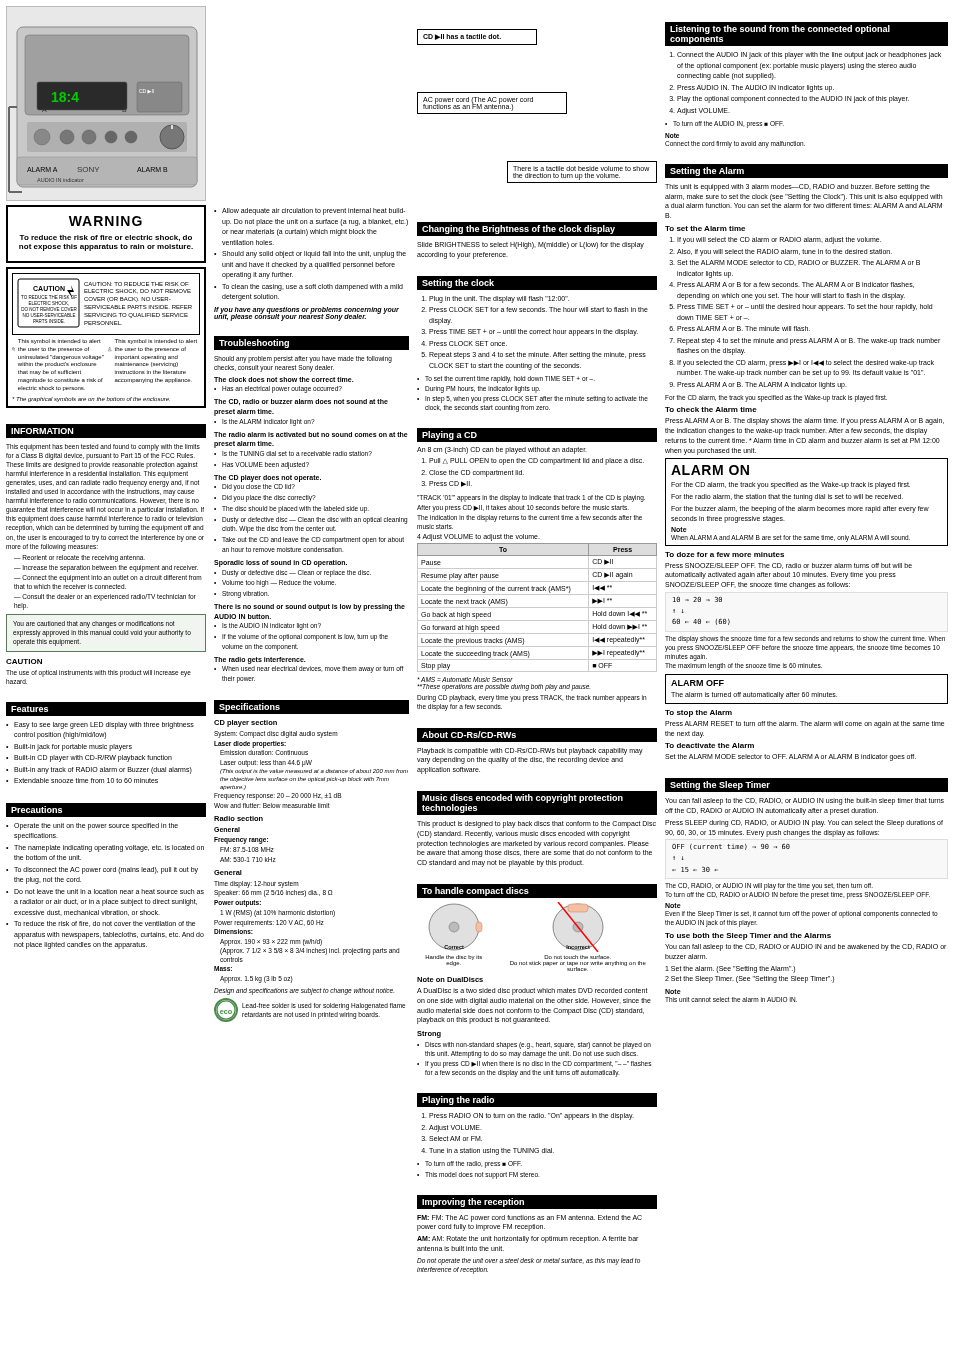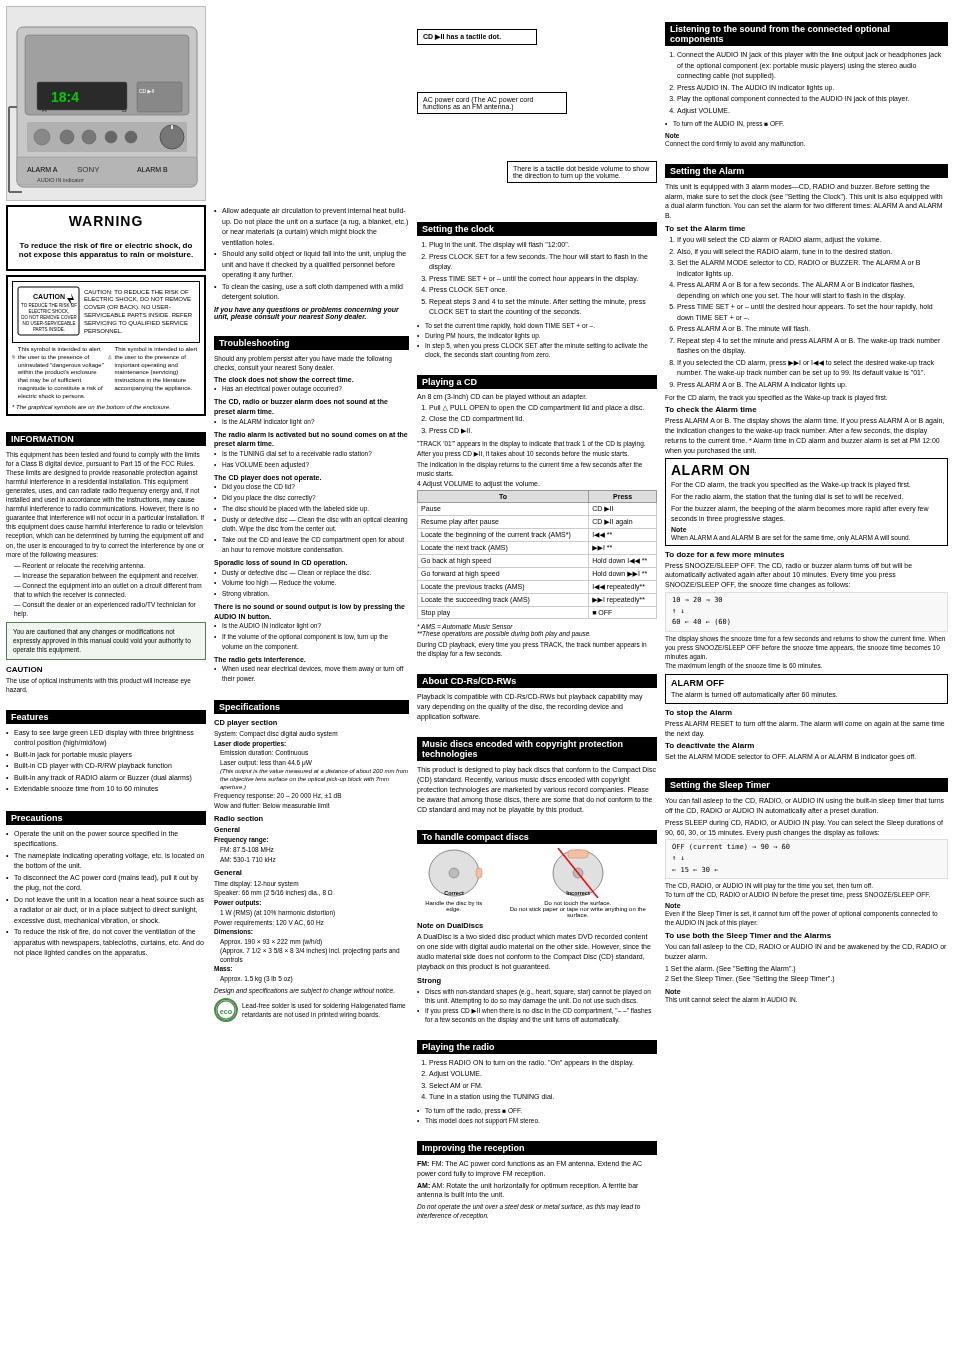--- a/index.html
+++ b/index.html
@@ -22,21 +22,21 @@
     .warning-box {
       border: 2px solid #000;
       padding: 6px 8px;
       margin-bottom: 4px;
     }
 
     .warning-title {
       font-size: 14px;
       font-weight: bold;
       text-align: center;
-      margin-bottom: 12px;
+      margin-bottom: 4px;
       letter-spacing: 1px;
     }
 
     .warning-subtitle {
       font-size: 8px;
       font-weight: bold;
       text-align: center;
       margin-bottom: 4px;
     }
 
@@ -391,20 +391,24 @@
     </div>
 
     <div style="width:240px; flex-shrink:0;">
 
       <div style="height:200px; position:relative; display:flex; flex-direction:column; justify-content:space-around;">
         <div style="font-size:7px; font-weight:bold; border:1px solid #000; padding:3px 5px; background:#fff; width:120px;">CD ▶II has a tactile dot.</div>
         <div style="font-size:7px; border:1px solid #000; padding:3px 5px; background:#fff; width:150px;">AC power cord (The AC power cord functions as an FM antenna.)</div>
         <div style="font-size:7px; border:1px solid #000; padding:3px 5px; background:#fff; width:150px; align-self:flex-end;">There is a tactile dot beside volume to show the direction to turn up the volume.</div>
       </div>
 
+      <div>
+        <div class="section-header">Changing the Brightness of the clock display</div>
+        <div style="font-size:7px; line-height:1.4;">Slide BRIGHTNESS to select H(High), M(middle) or L(low) for the display according to your preference.</div>
+      </div>
 
       <div style="margin-top:6px;">
         <div class="section-header">Setting the clock</div>
         <ol class="numbered-list" style="padding-left:12px;">
           <li style="font-size:7px; line-height:1.5;">Plug in the unit. The display will flash "12:00".</li>
           <li style="font-size:7px; line-height:1.5;">Press CLOCK SET for a few seconds. The hour will start to flash in the display.</li>
           <li style="font-size:7px; line-height:1.5;">Press TIME SET + or – until the correct hour appears in the display.</li>
           <li style="font-size:7px; line-height:1.5;">Press CLOCK SET once.</li>
           <li style="font-size:7px; line-height:1.5;">Repeat steps 3 and 4 to set the minute. After setting the minute, press CLOCK SET to start the counting of the seconds.</li>
         </ol>

